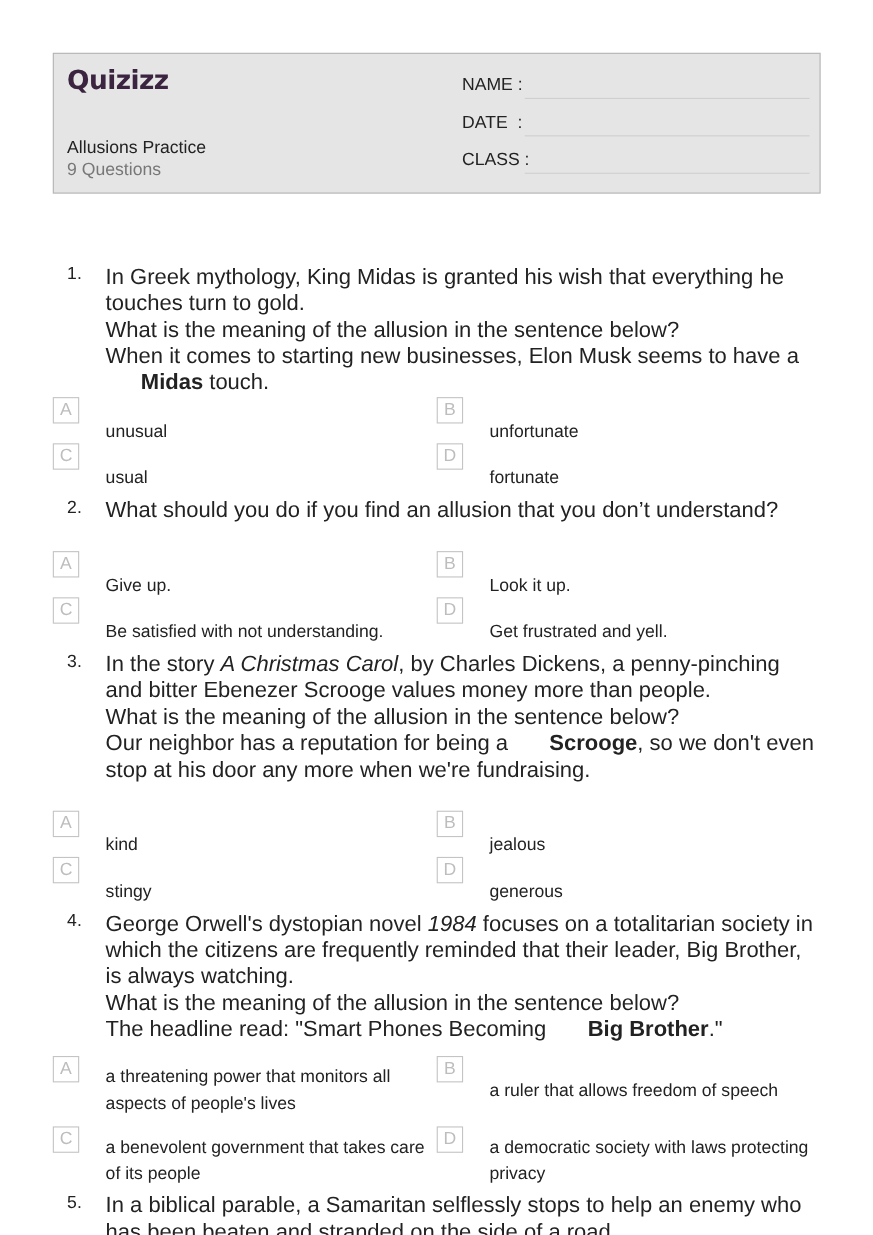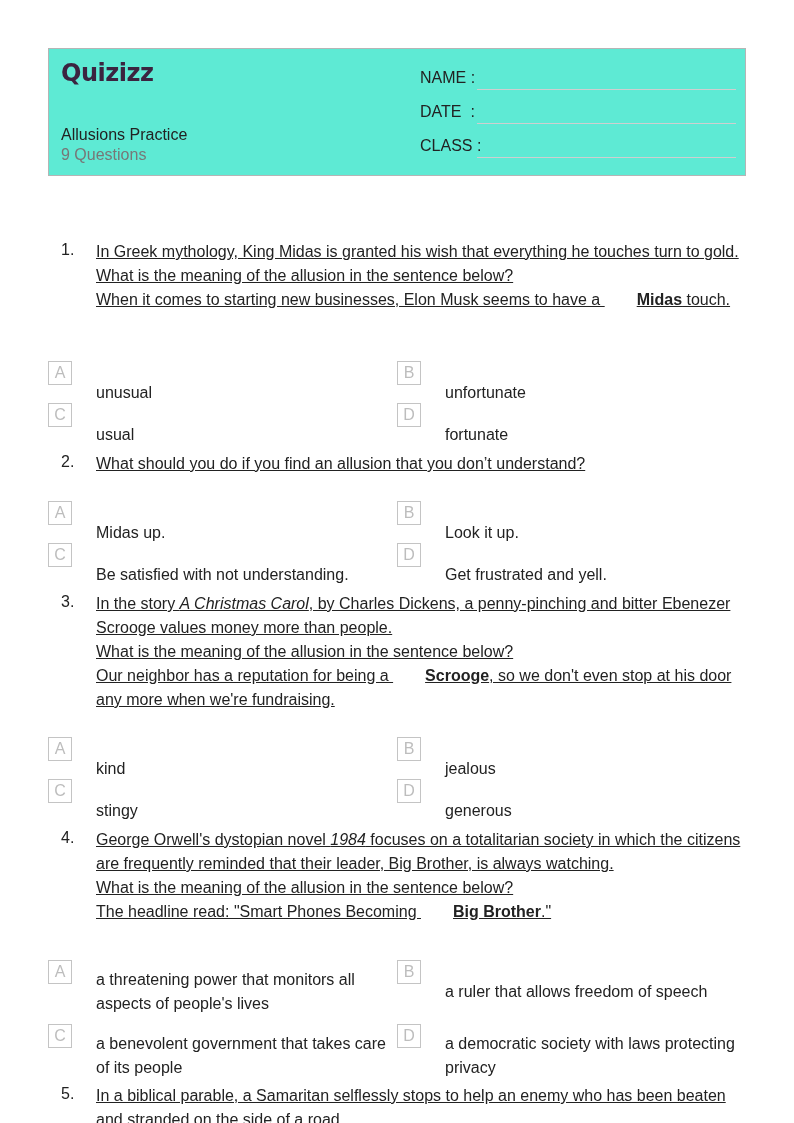--- a/index.html
+++ b/index.html
@@ -1,38 +1,38 @@
 <!DOCTYPE html>
 <html><head>
 <meta charset="utf-8">
 <style>
   * { box-sizing: border-box; margin: 0; padding: 0; }
   html, body { width: 794px; height: 1123px; overflow: hidden; background: #ffffff; }
   body { font-family: "Liberation Sans", "DejaVu Sans", sans-serif; color: #222222; position: relative; }
 
   .header-box {
     position: absolute; left: 48px; top: 48px; width: 698px; height: 128px;
-    border: 1px solid #b5b5b5; background: #5eead4;
+    border: 1px solid #b5b5b5; background: #e5e5e5;
   }
   .logo {
     position: absolute; left: 12px; top: 10px;
     font-family: "DejaVu Sans", sans-serif; font-weight: bold; font-size: 24px;
     color: #3b2440; letter-spacing: -0.5px;
   }
   .quiz-title { position: absolute; left: 12px; top: 77px; font-size: 16px; color: #222; }
   .quiz-count { position: absolute; left: 12px; top: 97px; font-size: 16px; color: #777; }
 
   .fields { position: absolute; left: 371px; top: 18px; width: 316px; }
   .field { position: relative; height: 34px; text-align: center; }
   .field-label { position: absolute; left: 0; top: 2px; font-size: 16px; color: #222; }
   .field-line { position: absolute; left: 57px; right: 0; top: 22px; border-bottom: 1px solid #cfcfcf; }
 
   .q { position: absolute; left: 0; width: 794px; }
   .q-num { position: absolute; left: 61px; font-size: 16px; color: #222; }
-  .q-text { position: absolute; left: 96px; width: 650px; font-size: 16px; line-height: 24px; color: #222; text-decoration: underline; }
+  .q-text { position: absolute; left: 96px; width: 650px; font-size: 20px; line-height: 24px; color: #222; }
   .q-text b { font-weight: bold; padding-left: 32px; }
   .q-text i { font-style: italic; }
 
   .opt { position: absolute; }
   .opt-box {
     position: absolute; width: 24px; height: 24px; border: 1px solid #c4c4c4;
     color: #bdbdbd; font-size: 16px; text-align: center; line-height: 22px;
   }
   .opt-text { position: absolute; left: 48px; font-size: 16px; line-height: 24px; color: #222; width: 300px; margin-top: 20px; }
 </style>
@@ -83,21 +83,21 @@
   <span class="opt-box">D</span>
   <span class="opt-text">fortunate</span>
 </div>
 
 <div class="q" style="top:452px;">
   <span class="q-num" style="top:1px;">2.</span>
   <div class="q-text">What should you do if you find an allusion that you don’t understand?</div>
 </div>
 <div class="opt" style="left:48px; top:501px;">
   <span class="opt-box">A</span>
-  <span class="opt-text">Midas up.</span>
+  <span class="opt-text">Give up.</span>
 </div>
 <div class="opt" style="left:397px; top:501px;">
   <span class="opt-box">B</span>
   <span class="opt-text">Look it up.</span>
 </div>
 <div class="opt" style="left:48px; top:543px;">
   <span class="opt-box">C</span>
   <span class="opt-text">Be satisfied with not understanding.</span>
 </div>
 <div class="opt" style="left:397px; top:543px;">

